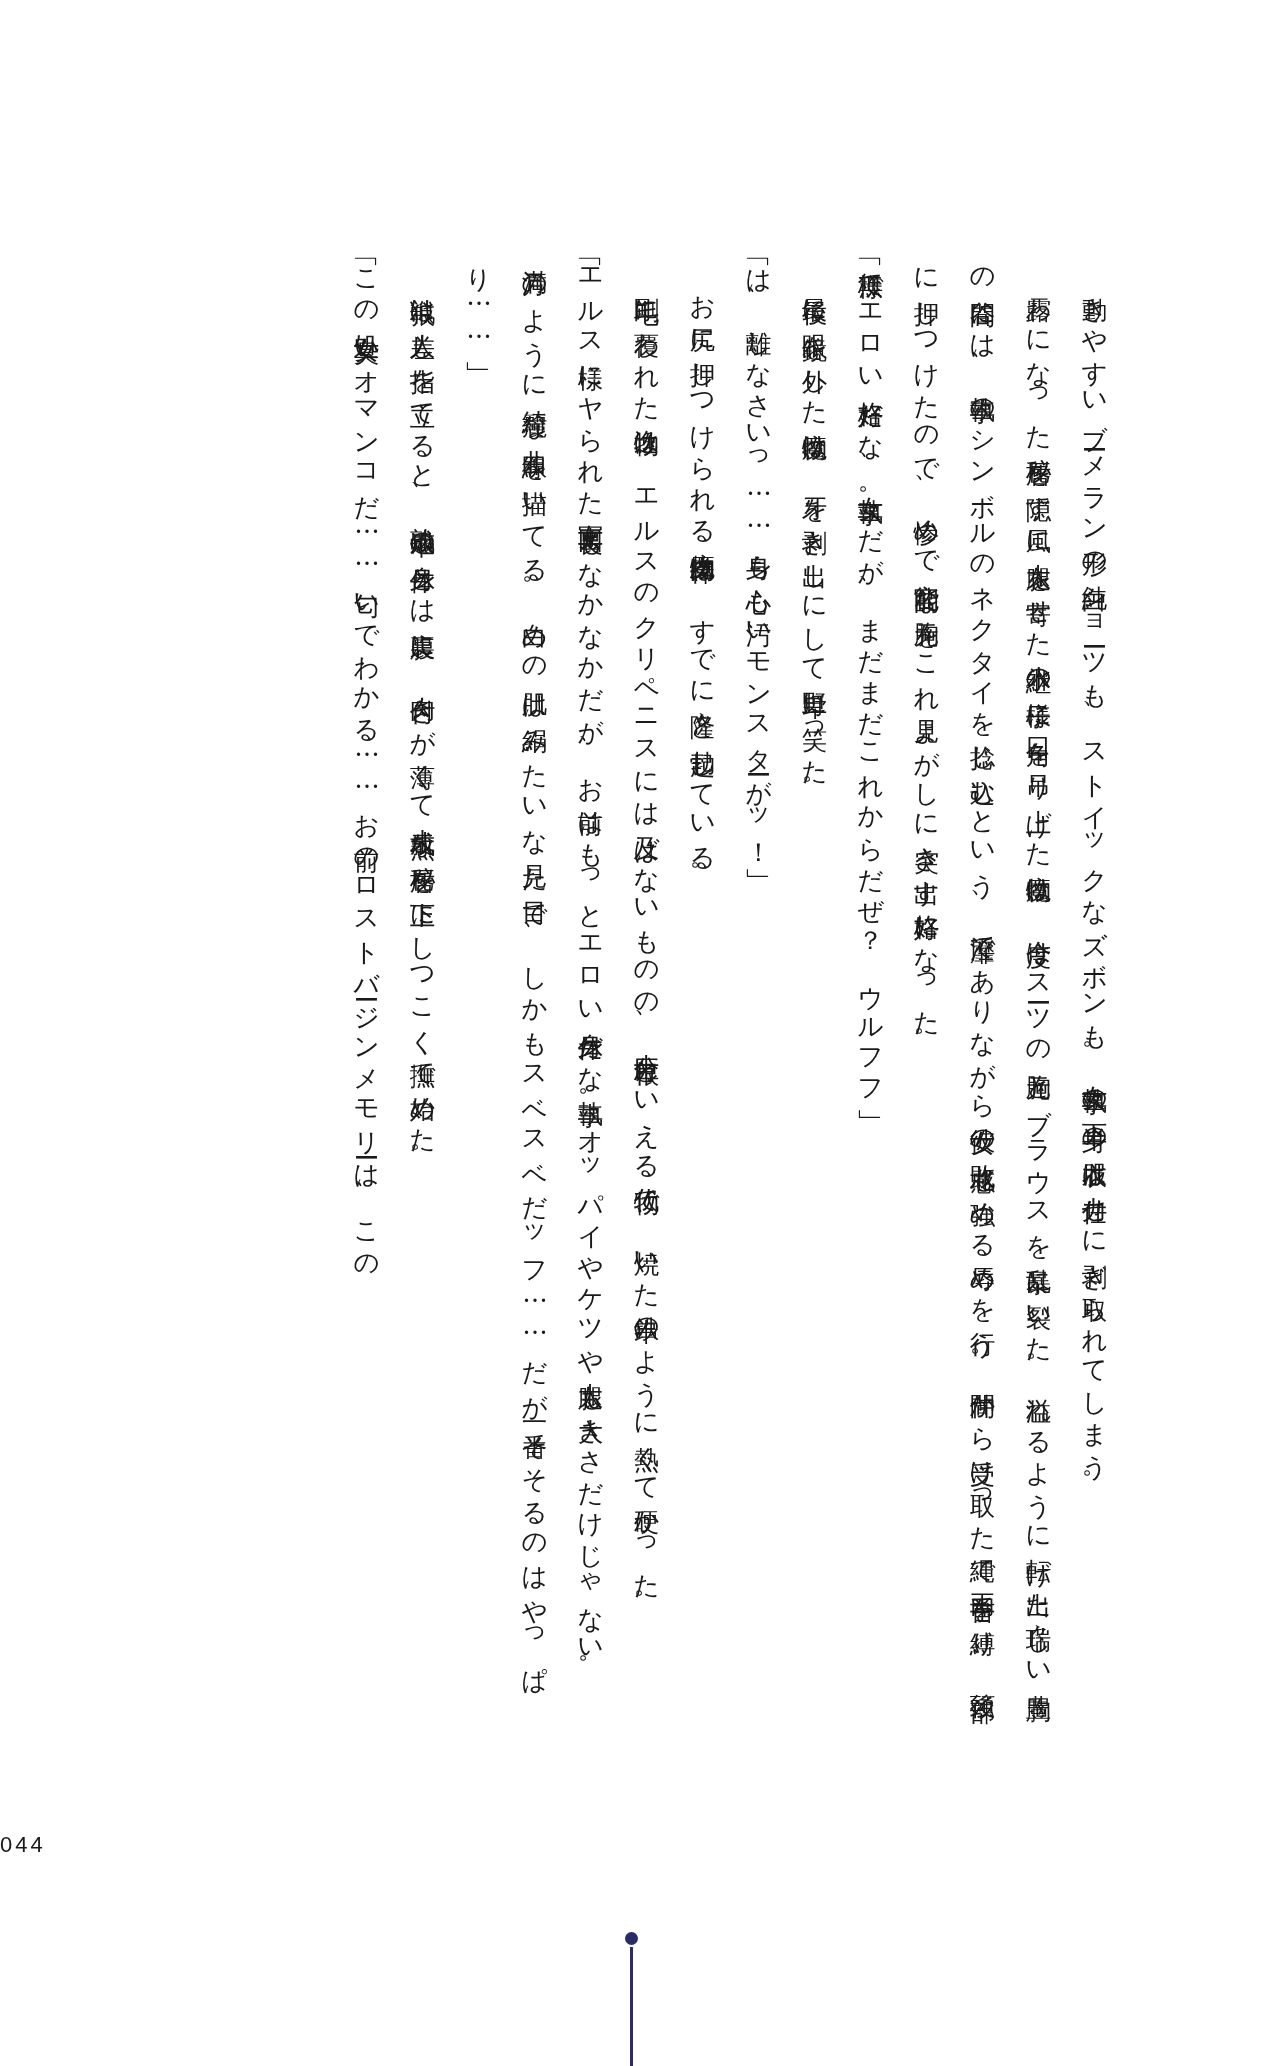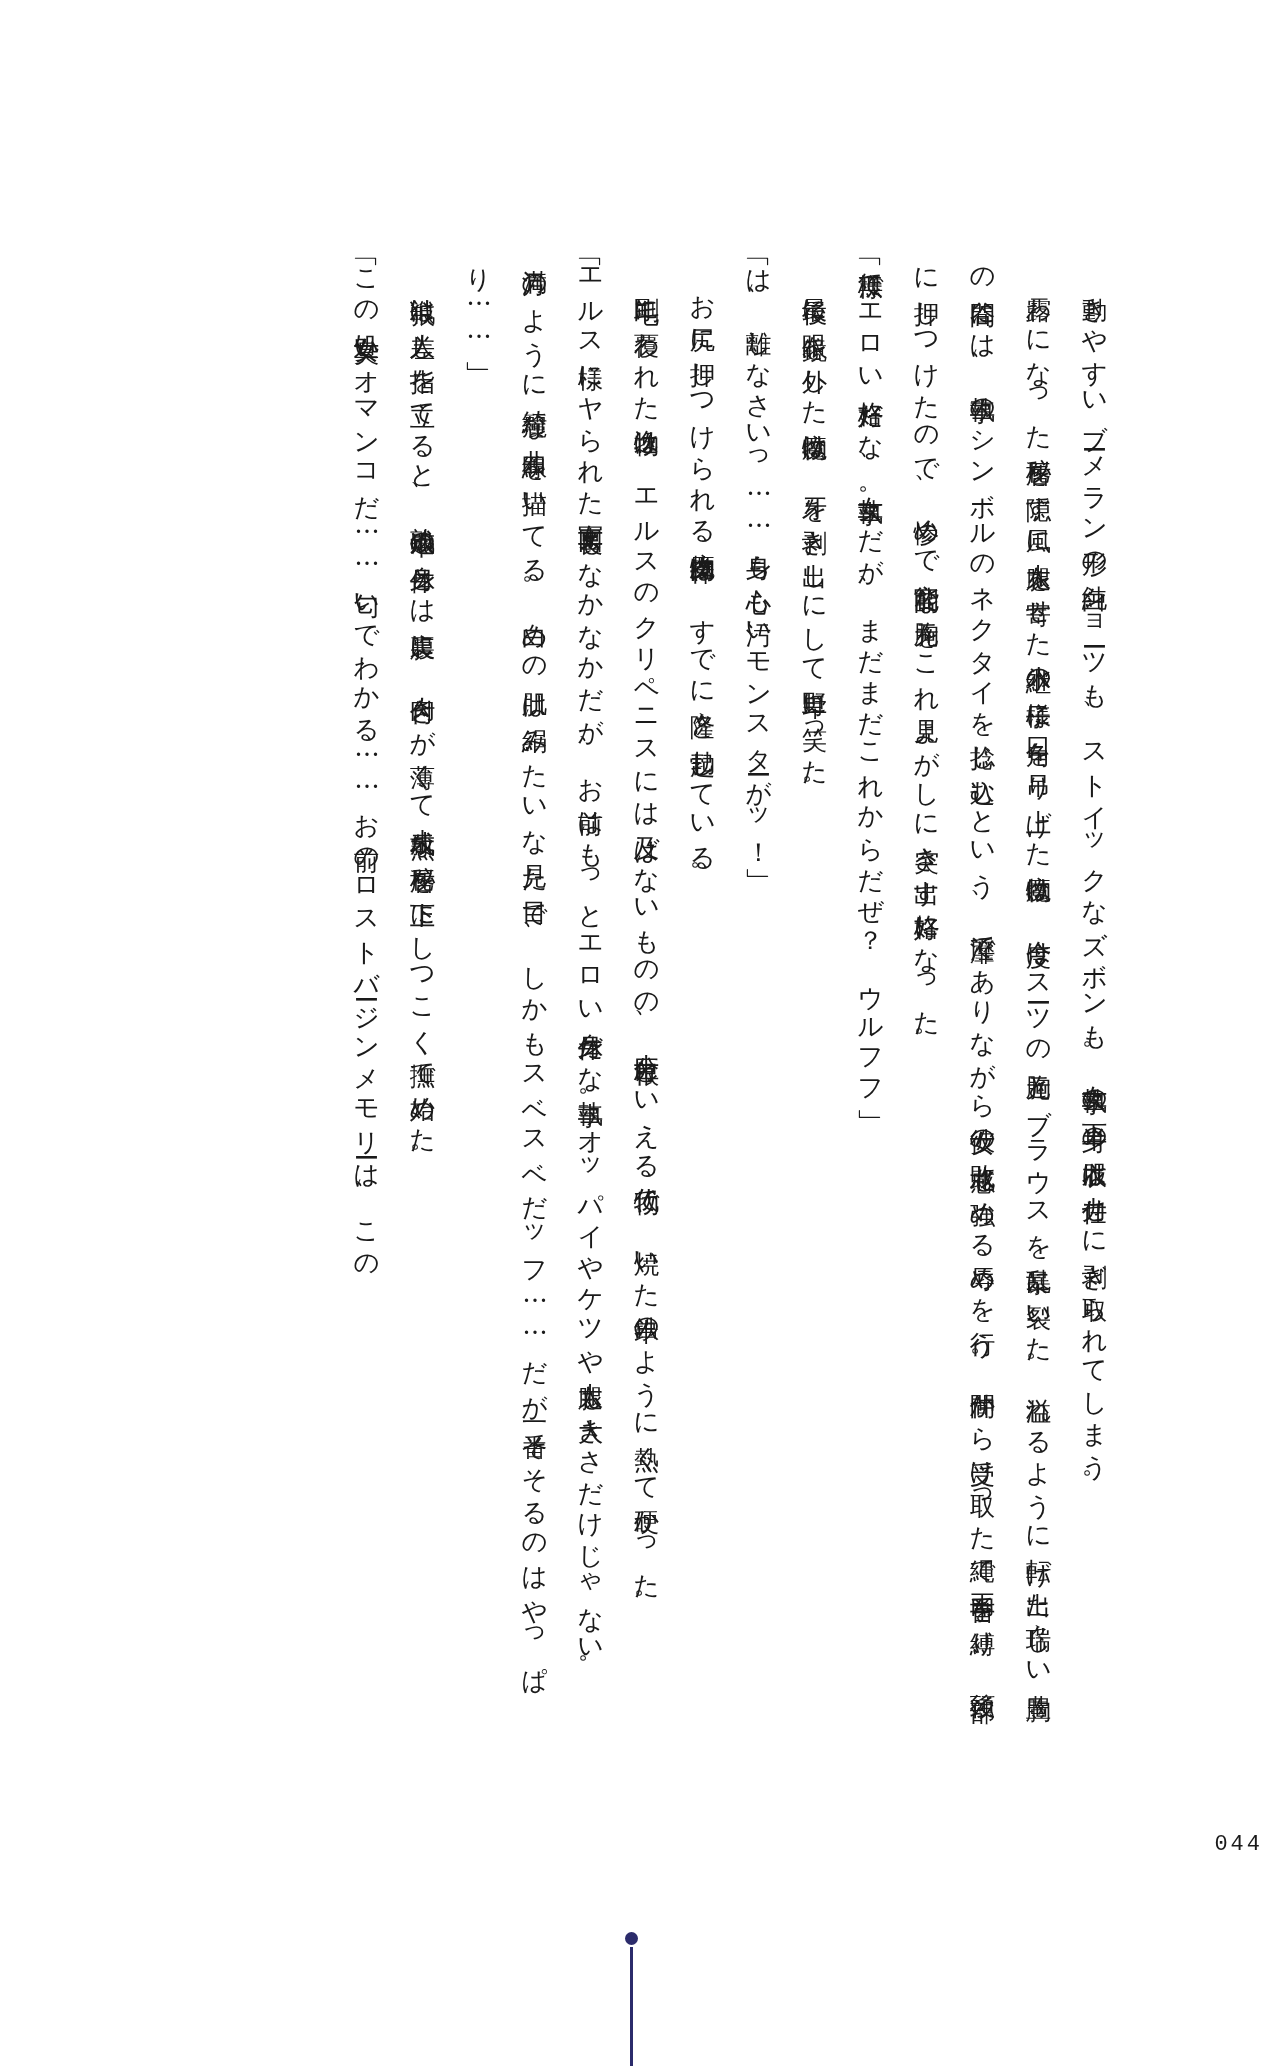--- a/index.html
+++ b/index.html
@@ -38,24 +38,24 @@
     margin: 0;
     padding: 0;
   }
 
   
   .folio {
     position: absolute;
     left: 0;
     right: 0;
     top: 1832px;
-    text-align: right;
+    text-align: left;
     font-size: 22px;
     letter-spacing: 3px;
-    font-family: Liberation Mono, monospace;
+    font-family: Liberation Sans, sans-serif;
     color: #1a1a1a;
   }
 
   
   .bottom-mark {
     position: absolute;
     left: 50%;
     transform: translateX(-50%);
     top: 1932px;
     width: 14px;

